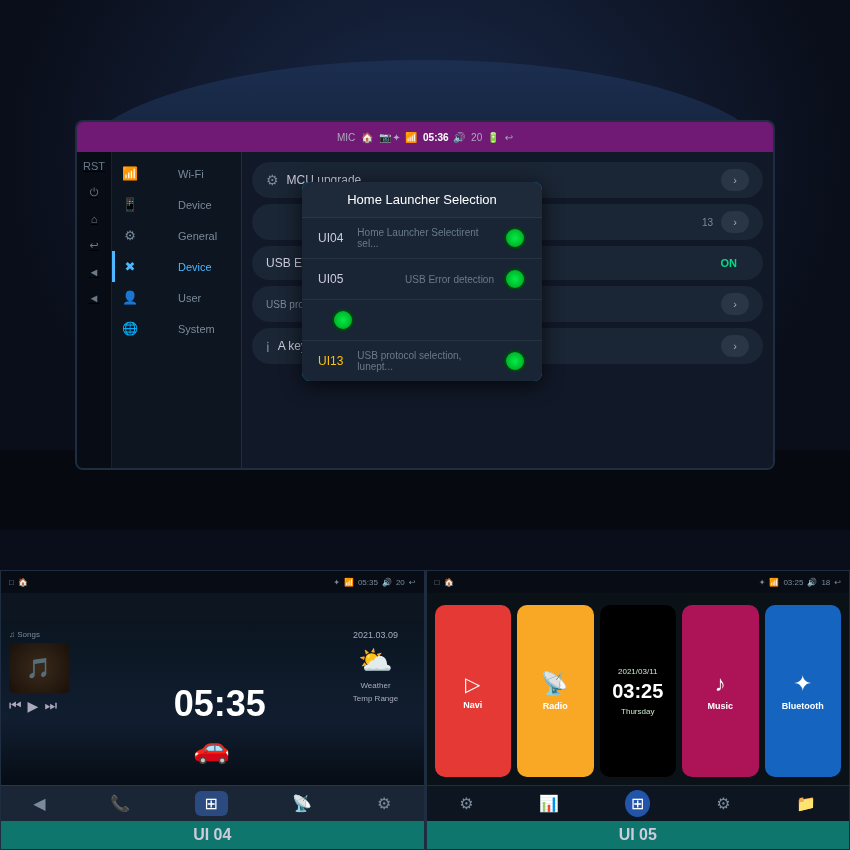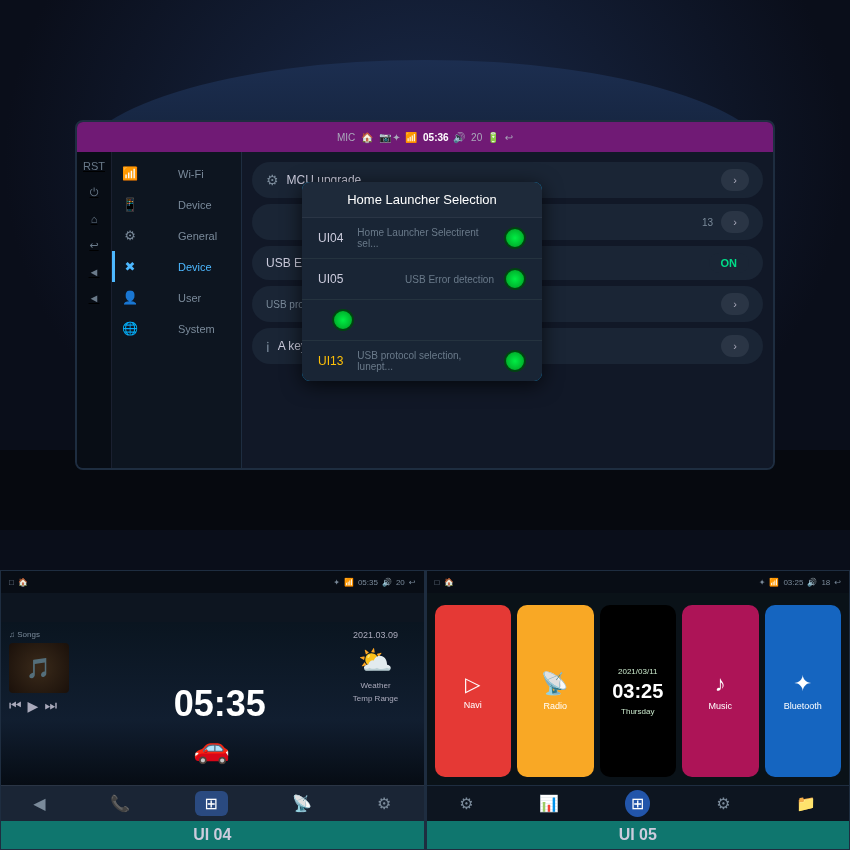--- a/index.html
+++ b/index.html
@@ -384,21 +384,21 @@
       justify-content: center;
       gap: 4px;
       cursor: pointer;
     }
     .tile-navi { background: #e53935; }
     .tile-radio { background: #f9a825; }
     .tile-clock { background: #000000; }
     .tile-music { background: #ad1457; }
     .tile-bt { background: #1565c0; }
     .tile-icon { font-size: 22px; color: #fff; }
-    .tile-label { font-size: 9px; color: #fff; font-weight: normal; }
+    .tile-label { font-size: 9px; color: #fff; font-weight: bold; }
     .tile-date { font-size: 8px; color: #c8e6c9; }
     .tile-big-time { font-size: 20px; font-weight: bold; color: #fff; }
     .tile-day { font-size: 8px; color: #c8e6c9; }
 
     .ui05-nav {
       height: 36px;
       background: #0d1520;
       display: flex;
       align-items: center;
       justify-content: space-around;

